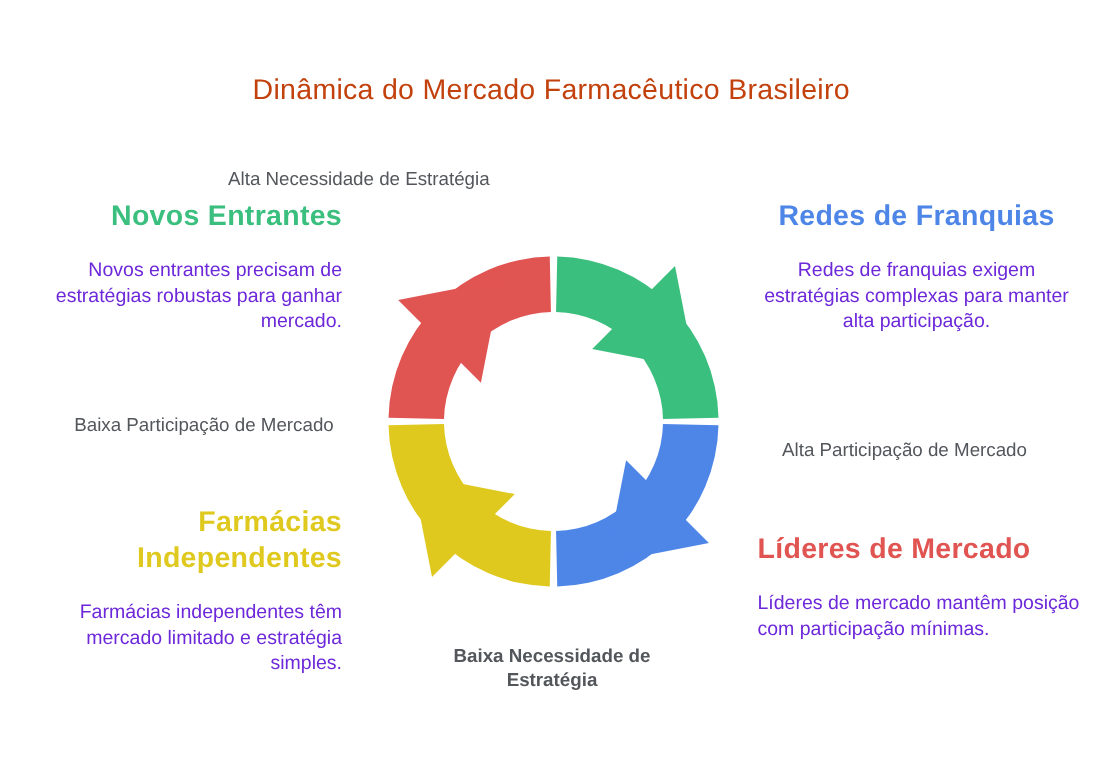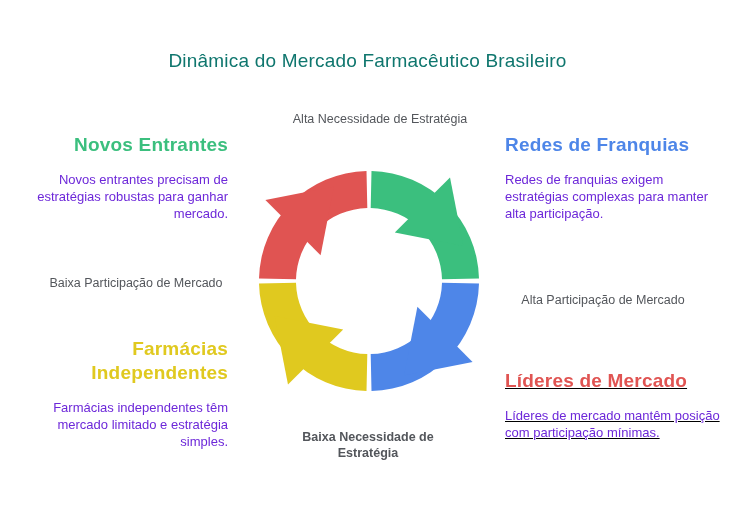--- a/index.html
+++ b/index.html
@@ -2,40 +2,40 @@
 <html><head>
 <meta charset="utf-8">
 <style>
   html,body{margin:0;padding:0;background:#fff;}
   #stage{
     position:relative;width:735px;height:519px;background:#ffffff;overflow:hidden;
     font-family:"Liberation Sans",sans-serif;
   }
   .title{
     position:absolute;top:50px;left:0;width:735px;text-align:center;
-    font-size:19px;color:#0f766e;letter-spacing:.2px;
+    font-size:19px;color:#c2410c;letter-spacing:.2px;
   }
   .axis-label{
     position:absolute;font-size:12.5px;color:#53565b;line-height:1.3;
   }
-  .axis-top{top:111px;left:180px;width:400px;text-align:center;}
+  .axis-top{top:111px;left:152px;width:400px;}
   .axis-bottom{top:429px;left:168px;width:400px;text-align:center;font-weight:bold;}
   .axis-left{top:275px;left:46px;width:180px;text-align:center;}
   .axis-right{top:292px;left:513px;width:180px;text-align:center;}
   .quad{position:absolute;}
   .quad h2{
     margin:0;font-size:19px;line-height:1.25;font-weight:700;letter-spacing:.2px;
   }
   .quad p{
     margin:14px 0 0 0;font-size:13px;line-height:1.33;color:#6d28d9;
   }
   .q-tl{left:36px;top:133px;width:192px;text-align:right;}
-  .q-tr{left:505px;top:133px;width:212px;text-align:left;}
+  .q-tr{left:505px;top:133px;width:212px;text-align:center;}
   .q-bl{left:36px;top:337px;width:192px;text-align:right;}
-  .q-br{left:505px;top:369px;width:215px;text-align:left;text-decoration:underline;}
+  .q-br{left:505px;top:355px;width:215px;text-align:left;}
   #cycle-svg{position:absolute;left:0;top:0;}
 </style>
 </head>
 <body>
 
 <div id="stage">
 
   <svg id="cycle-svg" width="735" height="519" viewBox="0 0 735 519">
       <g>
         <path d="M259.0 278.5 A110 110 0 0 1 366.5 171.0 L367.3 208.0 A73 73 0 0 0 296.0 279.3 Z" fill="#e05452"></path>

